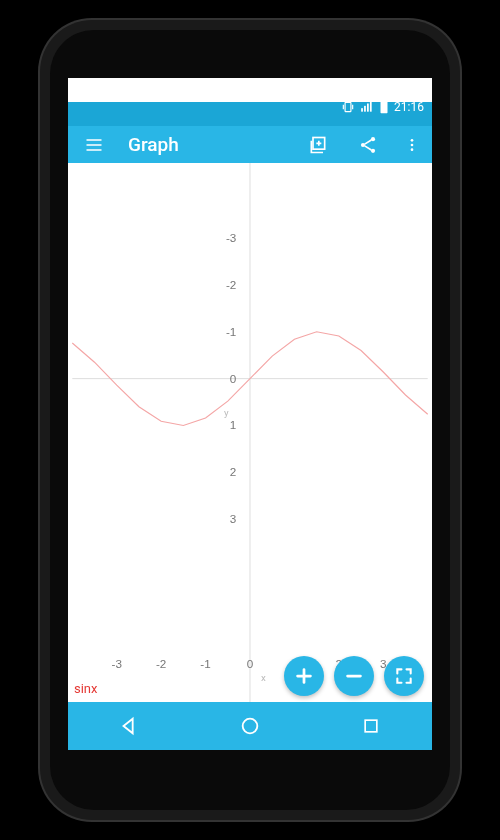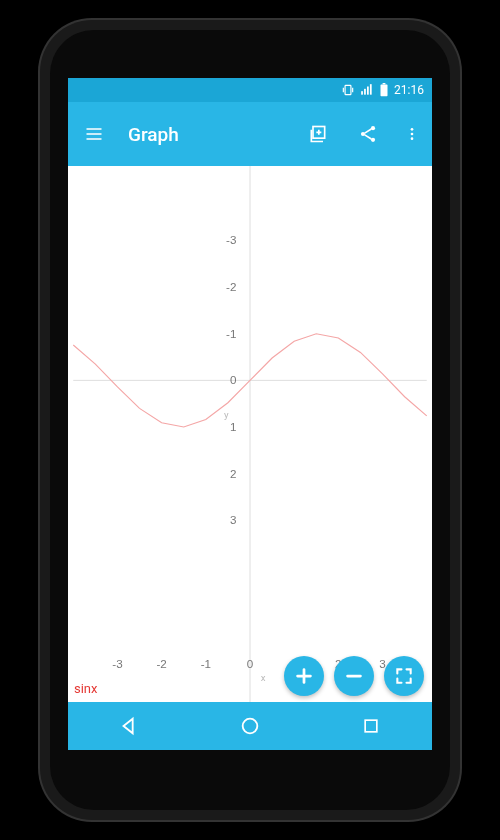--- a/index.html
+++ b/index.html
@@ -54,30 +54,31 @@
     height: 100%;
     background: #fff;
     display: flex;
     flex-direction: column;
     overflow: hidden;
   }
   .status-bar {
     height: 24px;
     background: #1ba6d6;
     display: flex;
-    align-items: center;
+    align-items: flex-end;
     justify-content: flex-end;
     padding: 12px 8px;
     gap: 5px;
     color: #fff;
     font-size: 12px;
+    margin-top: 24px;
   }
   .status-bar .ico { display: inline-flex; align-items: center; }
   .app-bar {
-    height: 64px;
+    height: 37px;
     background: #29b6e6;
     display: flex;
     align-items: center;
     padding: 0 10px;
     color: #fff;
     gap: 18px;
   }
   .app-bar .title {
     font-size: 19px;
     font-weight: 500;

